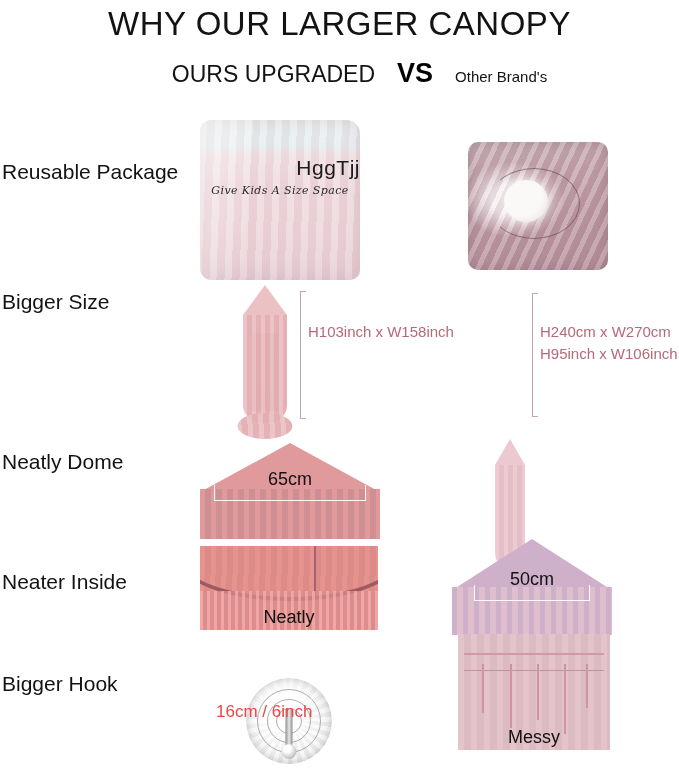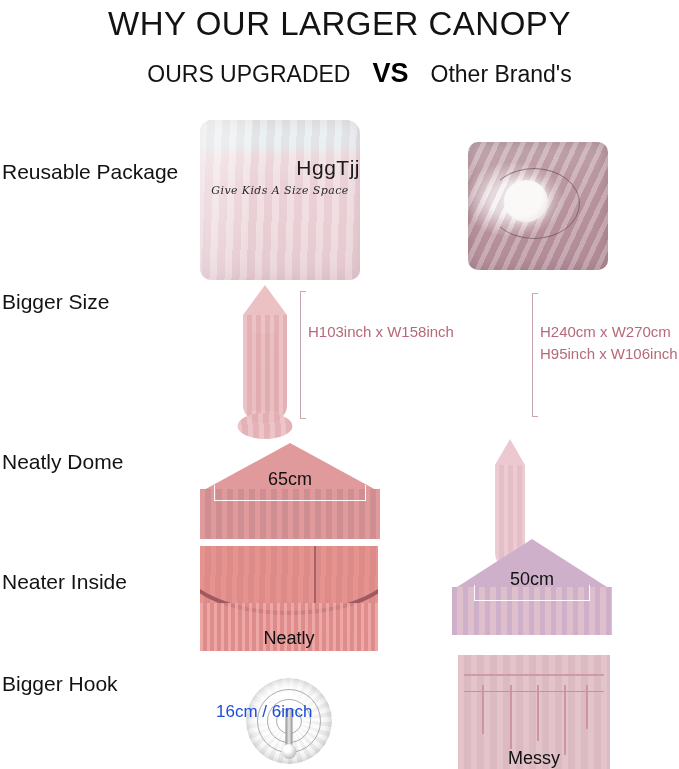--- a/index.html
+++ b/index.html
@@ -27,21 +27,21 @@
   .subhead {
     display: flex;
     align-items: baseline;
     justify-content: center;
     gap: 22px;
     margin-top: 16px;
     padding-left: 40px;
   }
   .sub-ours   { font-size: 23px; color: #131313; }
   .sub-vs     { font-size: 27px; font-weight: bold; color: #000; }
-  .sub-other  { font-size: 23px; color: #131313; }
+  .sub-other  { font-size: 15px; color: #131313; }
 
   
   .row { position: absolute; left: 0; width: 679px; }
   .rlabel {
     position: absolute;
     left: 2px;
     font-size: 21px;
     color: #131313;
     white-space: nowrap;
   }
@@ -261,21 +261,21 @@
     background: linear-gradient(90deg,#8e8e8e,#e8e8e8,#8e8e8e);
     border-radius: 2px;
   }
   .hook .knob {
     position:absolute; left:50%; transform:translateX(-50%);
     border-radius:50%;
     background: radial-gradient(circle at 38% 32%, #fff 0 25%, #9a9a9a 100%);
   }
   .hooklabel {
     position:absolute; z-index:6;
-    font-size: 17px; color:#1d4ed8; white-space:nowrap;
+    font-size: 17px; color:#ef4444; white-space:nowrap;
   }
 </style>
 </head>
 <body>
 
 <div class="title">WHY OUR LARGER CANOPY</div>
 
 <div class="subhead">
   <span class="sub-ours">OURS UPGRADED</span>
   <span class="sub-vs">VS</span>
@@ -340,21 +340,21 @@
     <div class="top"></div>
     <div class="body"></div>
     <div class="bracket" style="left:22px;right:22px;top:46px;"></div>
     <div class="domelabel" style="top:30px;">50cm</div>
   </div>
 </div>
 
 <div class="row" style="top:546px;height:112px;">
   <div class="rlabel" style="top:24px;">Neater Inside</div>
 
-  <div class="colA inside ins-ours" style="left:200px;top:0;width:178px;height:105px;padding-left:33px;">
+  <div class="colA inside ins-ours" style="left:200px;top:0;width:178px;height:84px;padding-left:33px;">
     <div class="arc"></div>
     <div class="seam"></div>
     <div class="fringe"></div>
     <div class="caption">Neatly</div>
   </div>
 
   <div class="colB inside ins-other" style="left:458px;top:4px;width:152px;height:116px;padding-left:12px;">
     <div class="band"></div>
     <div class="tie" style="left:16%;height:42%;"></div>
     <div class="tie" style="left:34%;height:55%;"></div>

